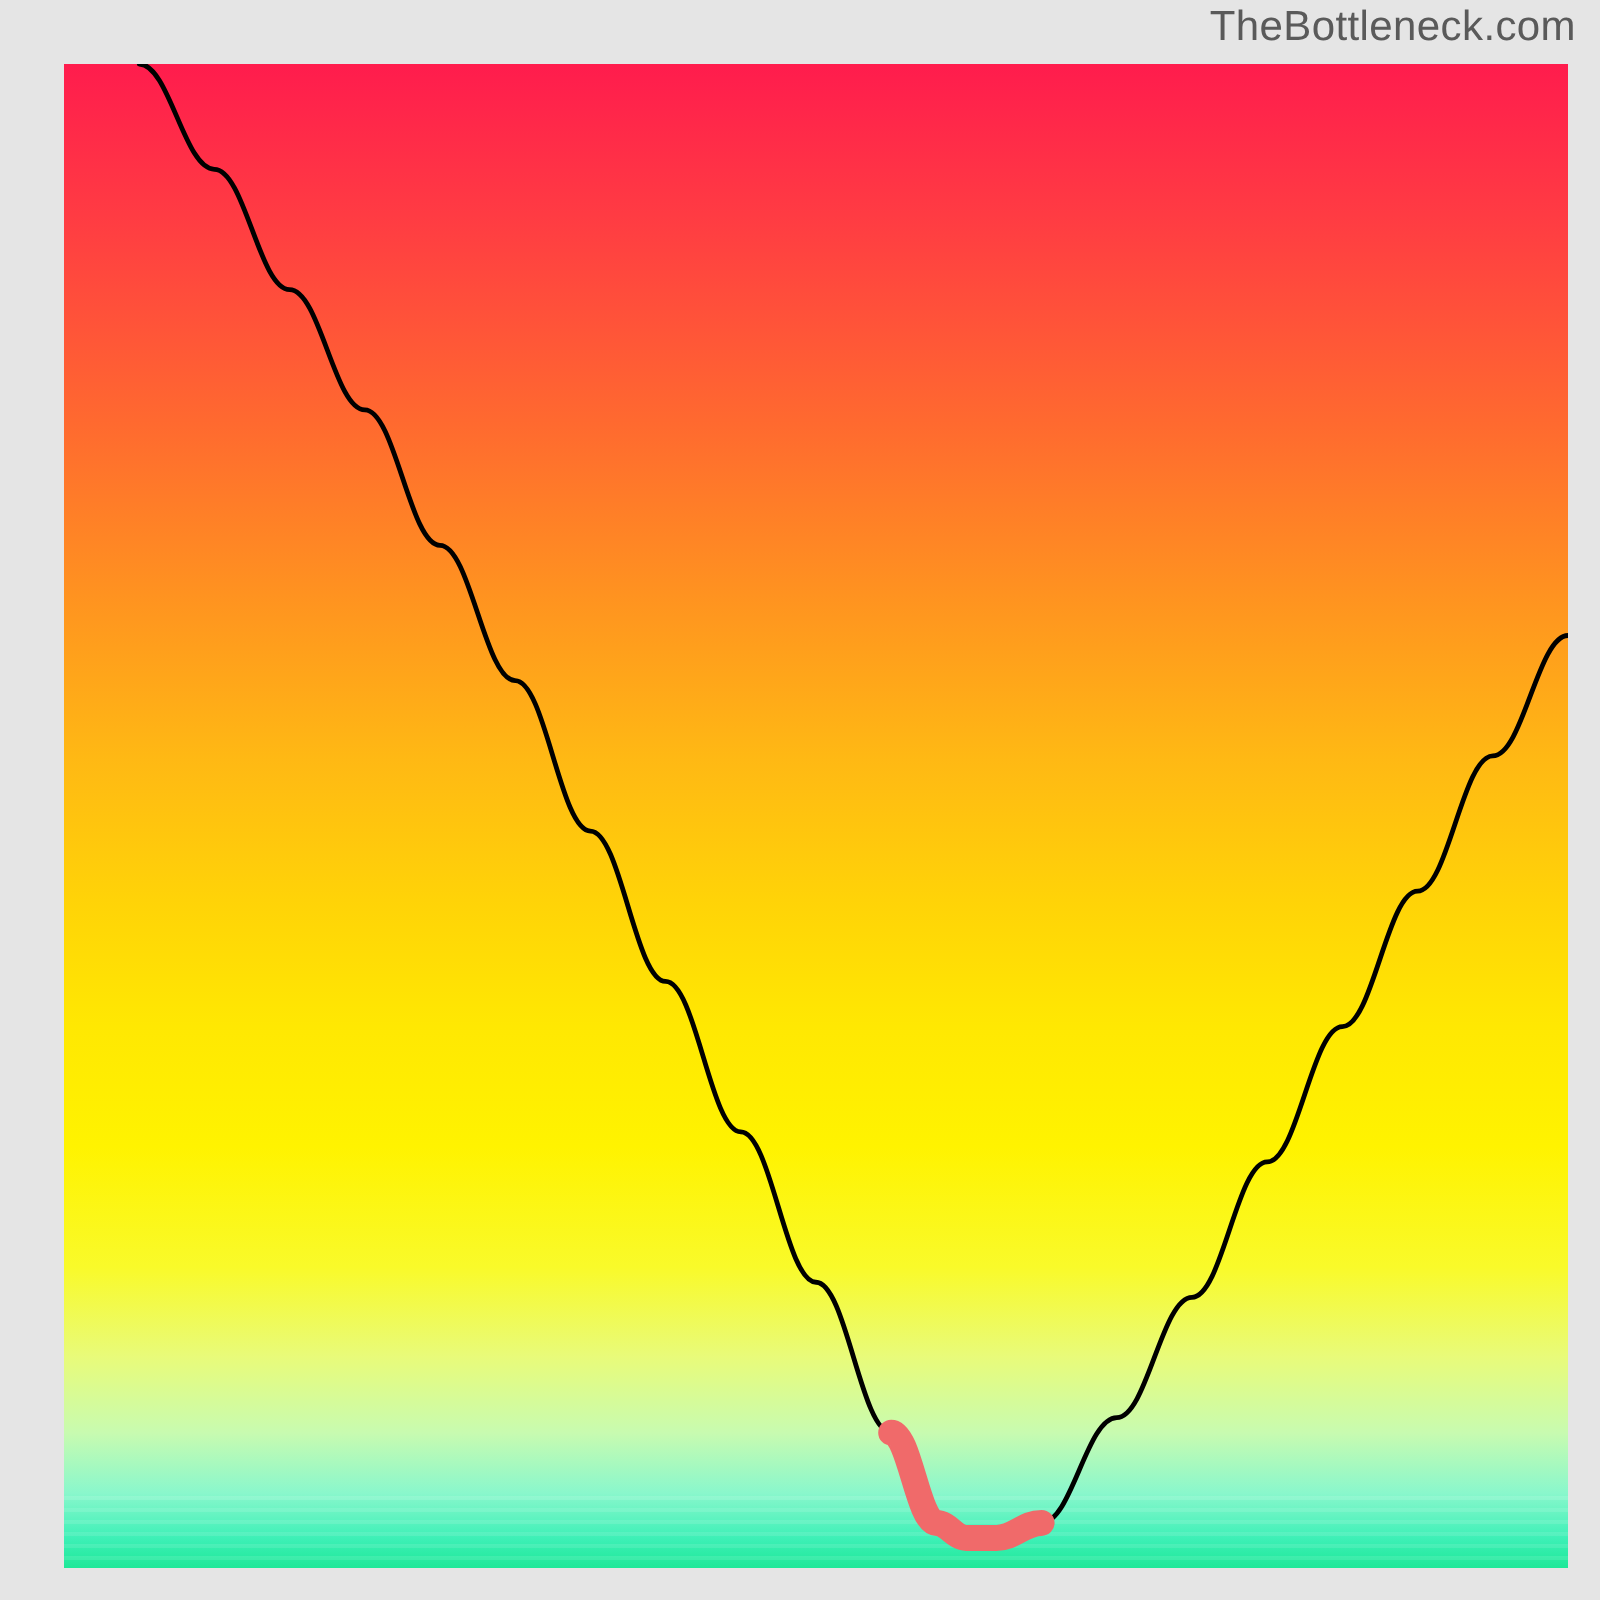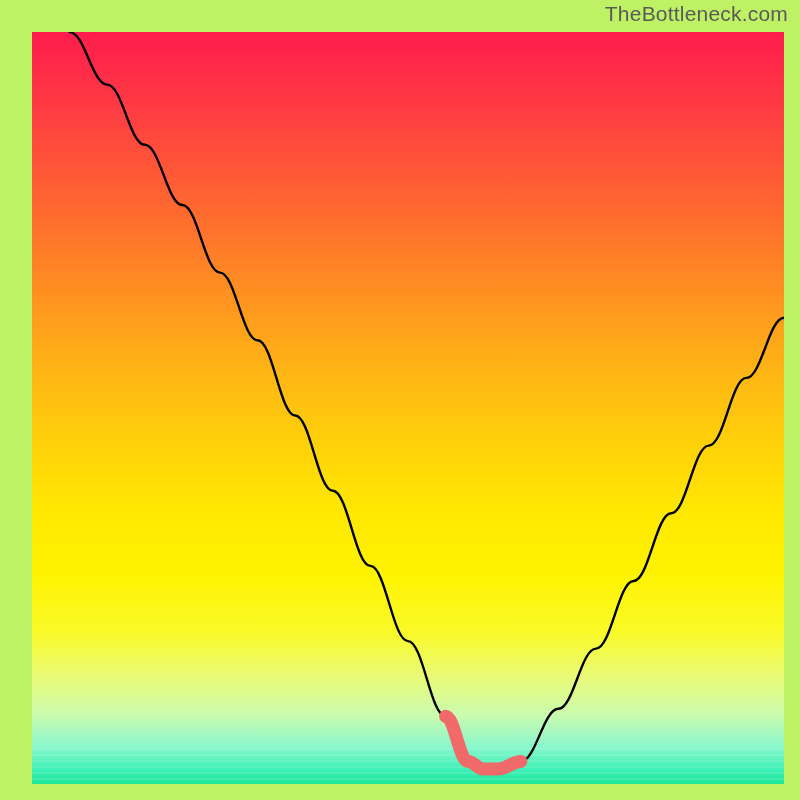--- a/index.html
+++ b/index.html
@@ -10,21 +10,21 @@
     background: #000;
     overflow: hidden;
     font-family: Arial, Helvetica, sans-serif;
   }
   .frame {
     position: absolute;
     left: 0;
     top: 0;
     width: 800px;
     height: 800px;
-    background: #bef264;
+    background: #e5e5e5;
   }
   .watermark {
     position: absolute;
     top: 2px;
     right: 12px;
     color: #5a5a5a;
     font-size: 21px;
     font-weight: 400;
     letter-spacing: 0.2px;
     user-select: none;

